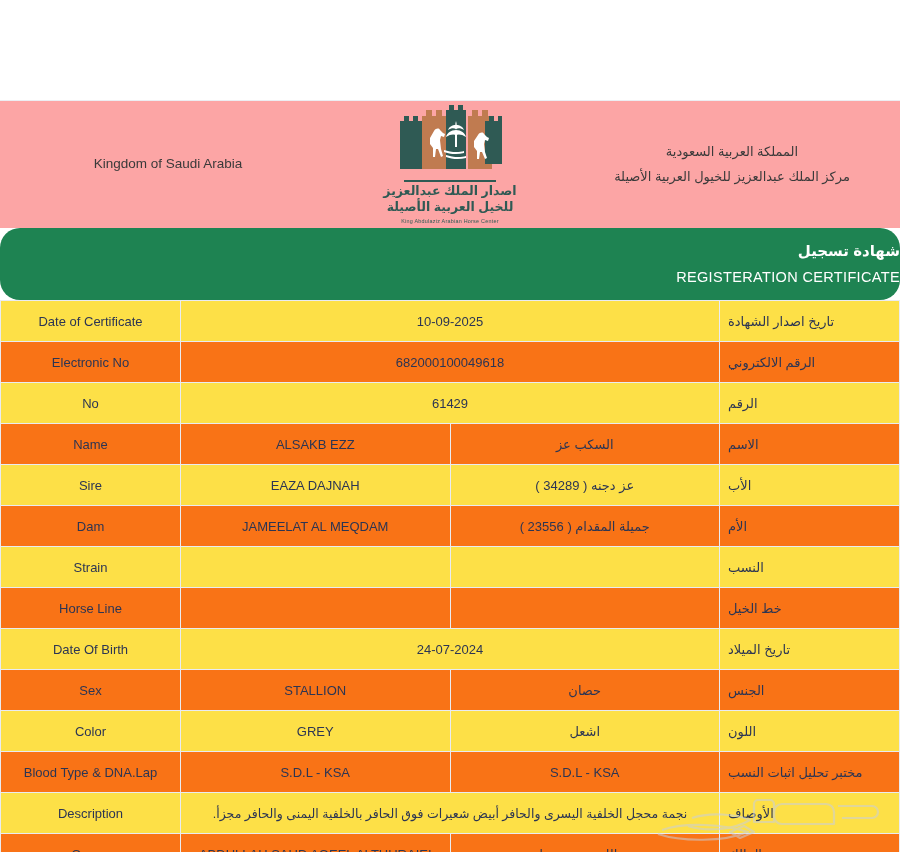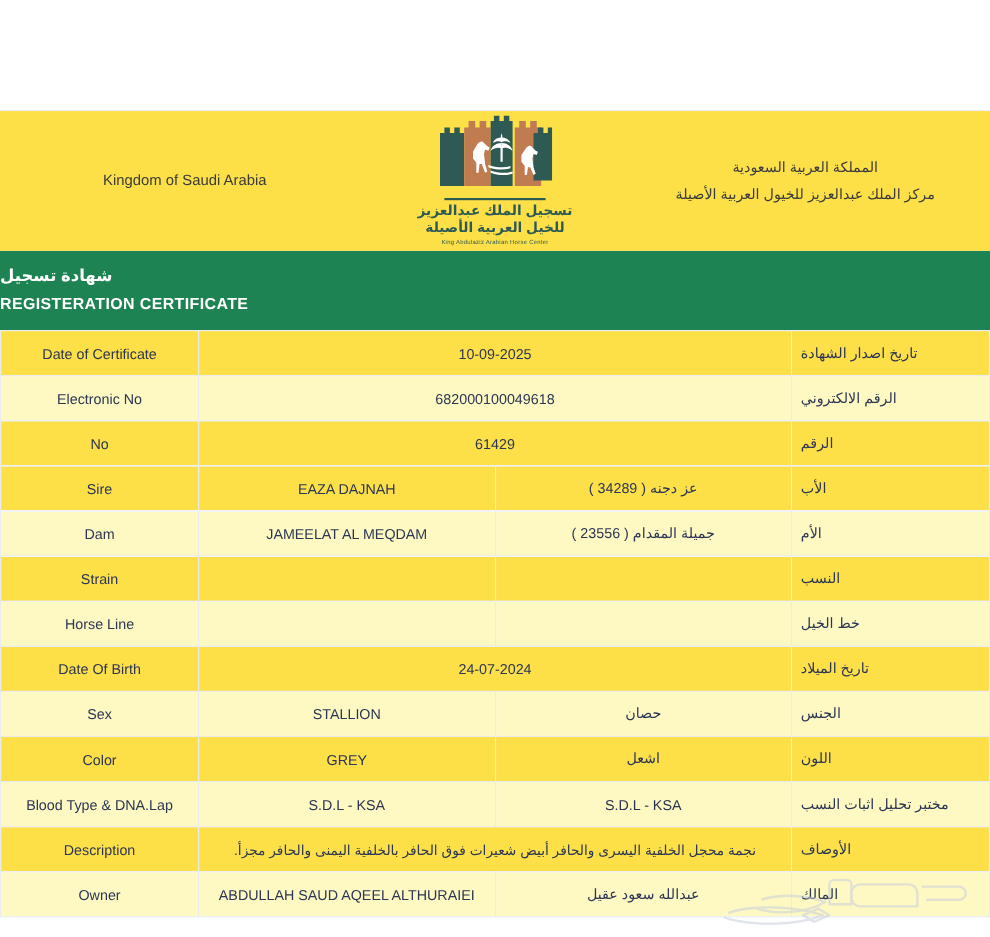--- a/index.html
+++ b/index.html
@@ -19,21 +19,21 @@
   
   .top-gap {
     height: 100px;
     background: #ffffff;
   }
 
   
   .header {
     position: relative;
     height: 128px;
-    background: #fde047;
+    background: #fca5a5;
     border-top: 1px solid #eceef2;
     display: flex;
     align-items: center;
     justify-content: space-between;
     padding: 0 18px;
     box-sizing: border-box;
   }
   .header-col {
     width: 300px;
     font-size: 13.5px;
@@ -78,34 +78,35 @@
     font-size: 5.4px;
     letter-spacing: .25px;
     margin-top: 2.5px;
     text-align: center;
   }
 
   
   .banner {
     background: #1e8352;
     color: #ffffff;
-    text-align: left;
+    text-align: right;
     padding: 12px 0 14px 0;
     height: 72px;
     box-sizing: border-box;
+    border-radius: 20px;
   }
   .banner-ar {
     direction: rtl;
     font-size: 15px;
     font-weight: 700;
     line-height: 1.45;
   }
   .banner-en {
     font-size: 14.5px;
-    font-weight: 700;
+    font-weight: 400;
     letter-spacing: .35px;
     margin-top: 7px;
   }
 
   
   table.cert {
     width: 900px;
     border-collapse: collapse;
     table-layout: fixed;
     font-size: 13px;
@@ -114,21 +115,21 @@
     border: 1px solid #e9ebf1;
     height: 41px;
     padding: 2px 8px;
     box-sizing: border-box;
     vertical-align: middle;
     color: #2c3553;
     white-space: nowrap;
     overflow: hidden;
   }
   tr.odd td  { background: #fde047; }
-  tr.even td { background: #fef9c3; }
+  tr.even td { background: #f97316; }
 
   td.c-en-label { width: 180px; text-align: center; }
   td.c-en-value { width: 325px; text-align: center; }
   td.c-ar-value { width: 215px; text-align: center; direction: rtl; }
   td.c-ar-label { width: 180px; text-align: left; direction: rtl; }
 
   td.c-merged-value {
     text-align: center;
   }
   td.c-desc {
@@ -182,21 +183,21 @@
         <path d="M58 25 c5 0 9 3 10 7 c-4-3-8-3-10-2 z"></path>
         <path d="M57 28 h2 v14 h-2 z"></path>
         <path d="M46 45 c6 2 14 3 20 1 l0 2 c-7 2-15 1-20-1 z"></path>
         <path d="M48 50 c6 2 14 3 20 1 l0 2 c-7 2-15 1-20-1 z"></path>
       </g>
 
       <path d="M80 30 c2-3 5-3 6-1 l3 3 2 1 -1 3 -3 -1 -1 4 1 8 2 6 -2 1 -3-7 -2 0 -1 7 -2 0 0-8 -3-4 0-6 z" fill="#ffffff"></path>
     </svg>
     <div class="logo-line"></div>
     <div class="logo-ar">
-      <div>تسجيل الملك عبدالعزيز</div>
+      <div>اصدار الملك عبدالعزيز</div>
       <div>للخيل العربية الأصيلة</div>
     </div>
     <div class="logo-en">King Abdulaziz Arabian Horse Center</div>
   </div>
 
   <div class="header-col ar">
     <div>المملكة العربية السعودية</div>
     <div>مركز الملك عبدالعزيز للخيول العربية الأصيلة</div>
   </div>
 
@@ -216,20 +217,26 @@
       </tr>
       <tr class="even">
         <td class="c-en-label">Electronic No</td>
         <td class="c-merged-value" colspan="2">682000100049618</td>
         <td class="c-ar-label">الرقم الالكتروني</td>
       </tr>
       <tr class="odd">
         <td class="c-en-label">No</td>
         <td class="c-merged-value" colspan="2">61429</td>
         <td class="c-ar-label">الرقم</td>
+      </tr>
+      <tr class="even">
+        <td class="c-en-label">Name</td>
+        <td class="c-en-value">ALSAKB EZZ</td>
+        <td class="c-ar-value">السكب عز</td>
+        <td class="c-ar-label">الاسم</td>
       </tr>
       <tr class="odd">
         <td class="c-en-label">Sire</td>
         <td class="c-en-value">EAZA DAJNAH</td>
         <td class="c-ar-value">عز دجنه ( 34289 )</td>
         <td class="c-ar-label">الأب</td>
       </tr>
       <tr class="even">
         <td class="c-en-label">Dam</td>
         <td class="c-en-value">JAMEELAT AL MEQDAM</td>

